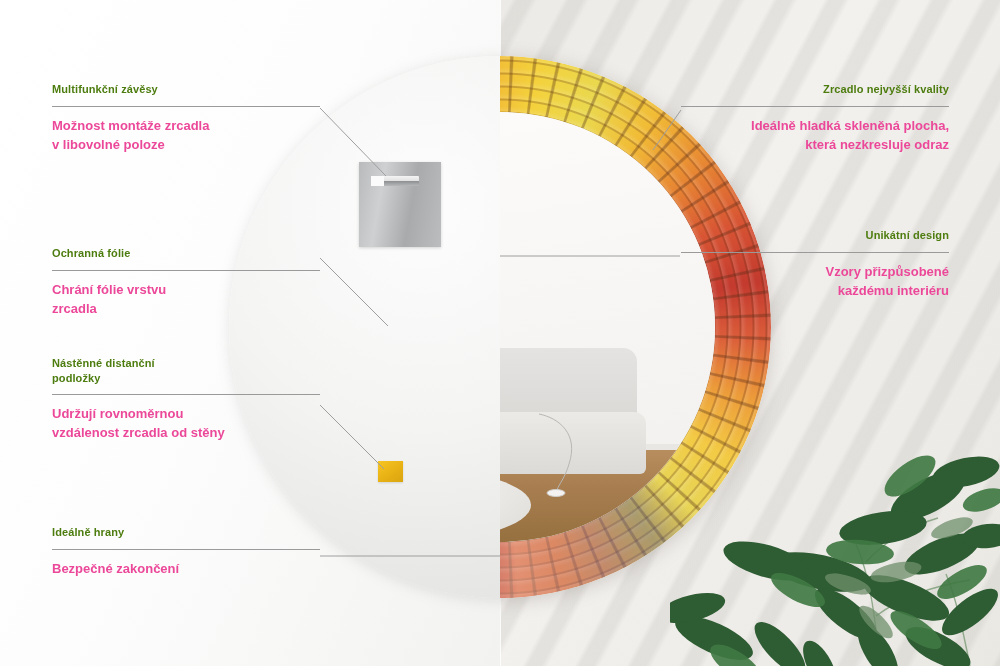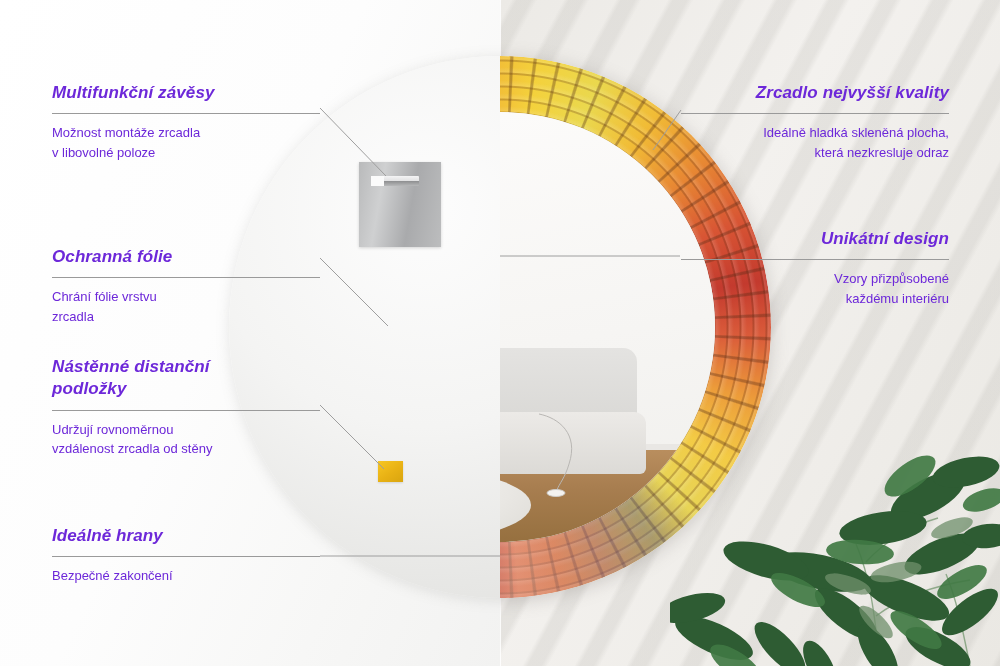--- a/index.html
+++ b/index.html
@@ -158,26 +158,26 @@
   }
   .lamp-wire svg { display: block; }
 
   
   .plant { position: absolute; right: 0; bottom: 0; width: 330px; height: 290px; z-index: 6; }
   .plant svg { display: block; width: 100%; height: 100%; }
 
   
   .callout { position: absolute; z-index: 8; }
   .callout h3 {
-    font-size: 17px; font-weight: bold; color: #6d28d9;
-    letter-spacing: 0.1px; line-height: 1.32; font-style: italic;
+    font-size: 11px; font-weight: bold; color: #4d7c0f;
+    letter-spacing: 0.1px; line-height: 1.32;
   }
   .callout p {
-    font-size: 13px; color: #6d28d9; line-height: 1.48;
-    font-weight: normal;
+    font-size: 13px; color: #ec4899; line-height: 1.48;
+    font-weight: bold;
   }
   .rule {
     height: 1px; background: #9a9a9a; margin: 9px 0 9px 0;
   }
   .c-left { left: 52px; width: 268px; text-align: left; }
   .c-right { width: 268px; text-align: right; }
 
   
   .lines { position: absolute; left: 0; top: 0; width: 1000px; height: 666px; z-index: 7; pointer-events: none; }
 </style>

